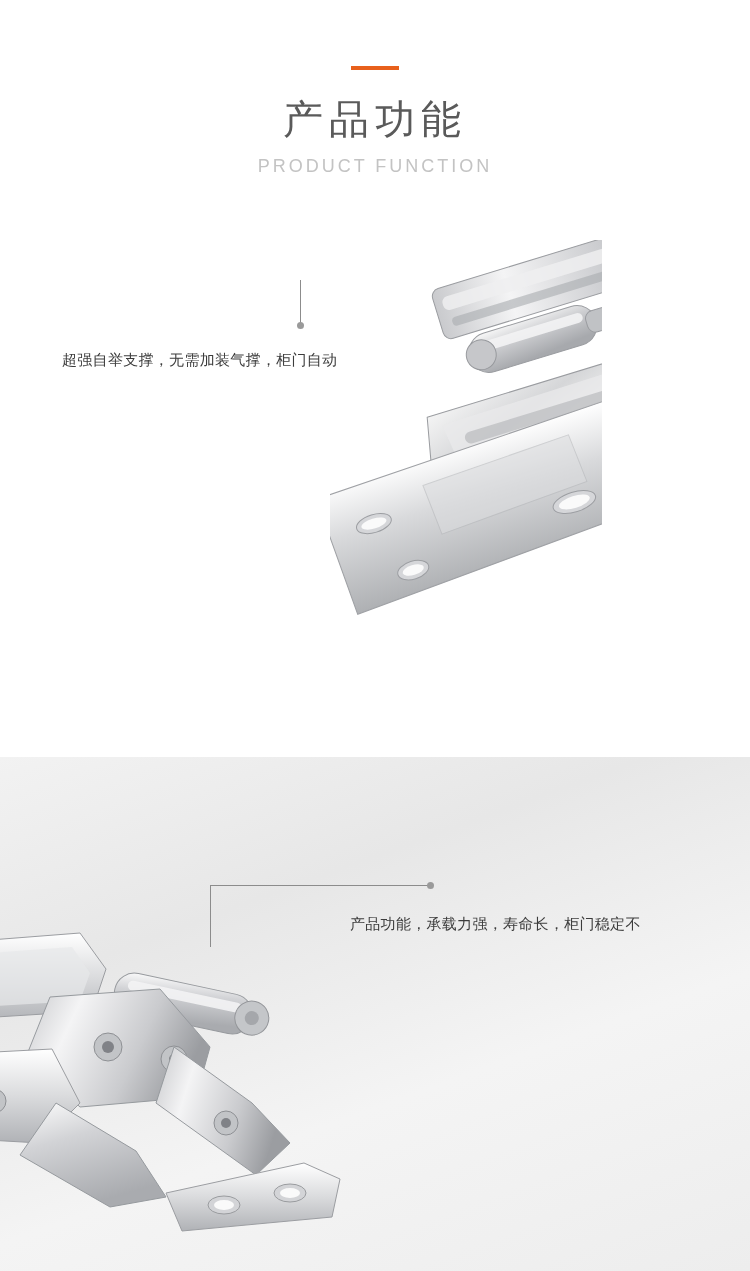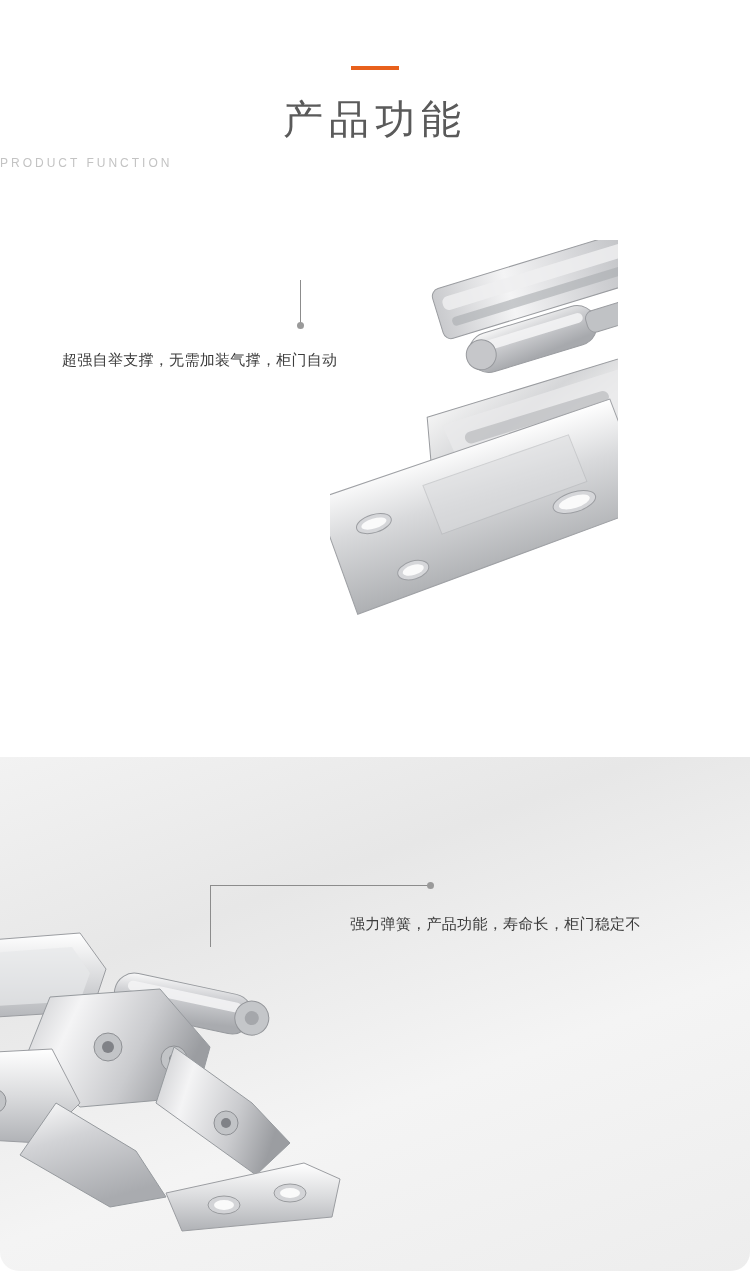--- a/index.html
+++ b/index.html
@@ -11,21 +11,20 @@
     height: 1271px;
     background: #ffffff;
     font-family: "Liberation Sans", sans-serif;
     overflow: hidden;
   }
   .page {
     position: relative;
     width: 750px;
     height: 1271px;
     overflow: hidden;
-    border-radius: 19px;
   }
 
   
   .header {
     position: absolute;
     top: 0; left: 0;
     width: 750px;
     height: 200px;
     background: #ffffff;
   }
@@ -48,36 +47,36 @@
     letter-spacing: 6px;
     color: #5a5a5a;
     font-weight: 400;
     line-height: 1.15;
   }
   .title-en {
     position: absolute;
     top: 156px;
     left: 0;
     width: 750px;
-    font-size: 12px;
+    text-align: center;
+    font-size: 18px;
     letter-spacing: 3px;
     color: #c3c3c3;
     font-weight: 400;
   }
 
   
   .section-one {
     position: absolute;
     top: 200px;
     left: 0;
     width: 602px;
     height: 557px;
     background: #ffffff;
     overflow: hidden;
-    padding-left: 16px;
   }
   .section-two {
     position: absolute;
     top: 757px;
     left: 0;
     width: 750px;
     height: 514px;
     background: linear-gradient(160deg, #f2f2f2 0%, #e7e7e7 30%, #f4f4f4 62%, #ededed 100%);
     overflow: hidden;
   }
@@ -271,17 +270,17 @@
       </svg>
     </div>
 
     <div class="leader" style="top:110px; left:180px; width:280px; height:80px;">
       <div class="vline" style="left:30px; top:18px; height:62px;"></div>
       <div class="hline" style="left:30px; top:18px; width:220px;"></div>
       <div class="dot" style="left:247px; top:15px;"></div>
     </div>
 
     <div class="callout-text" style="top:152px; left:350px; width:400px;">
-      <span>强力弹簧，产品功能，寿命长，柜门稳定不</span>
+      <span>产品功能，承载力强，寿命长，柜门稳定不</span>
     </div>
   </div>
 
 </div>
 
 </body></html>

